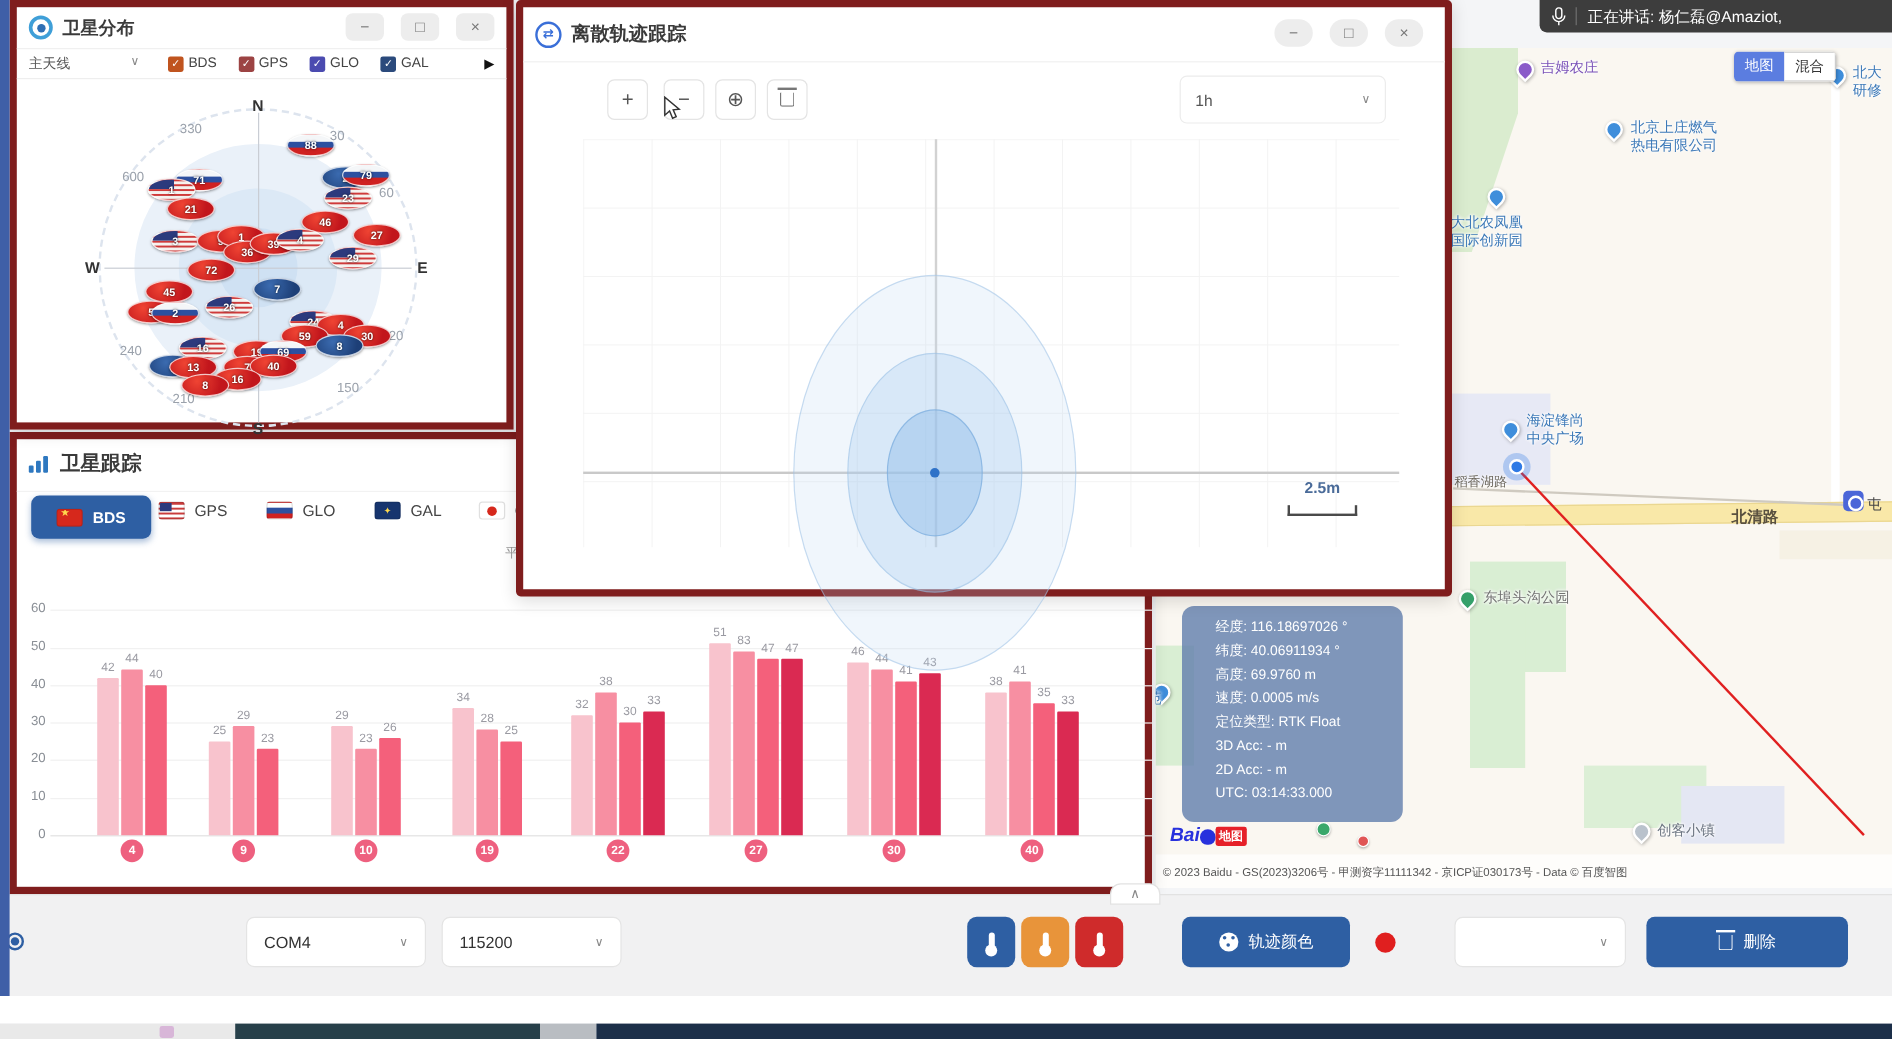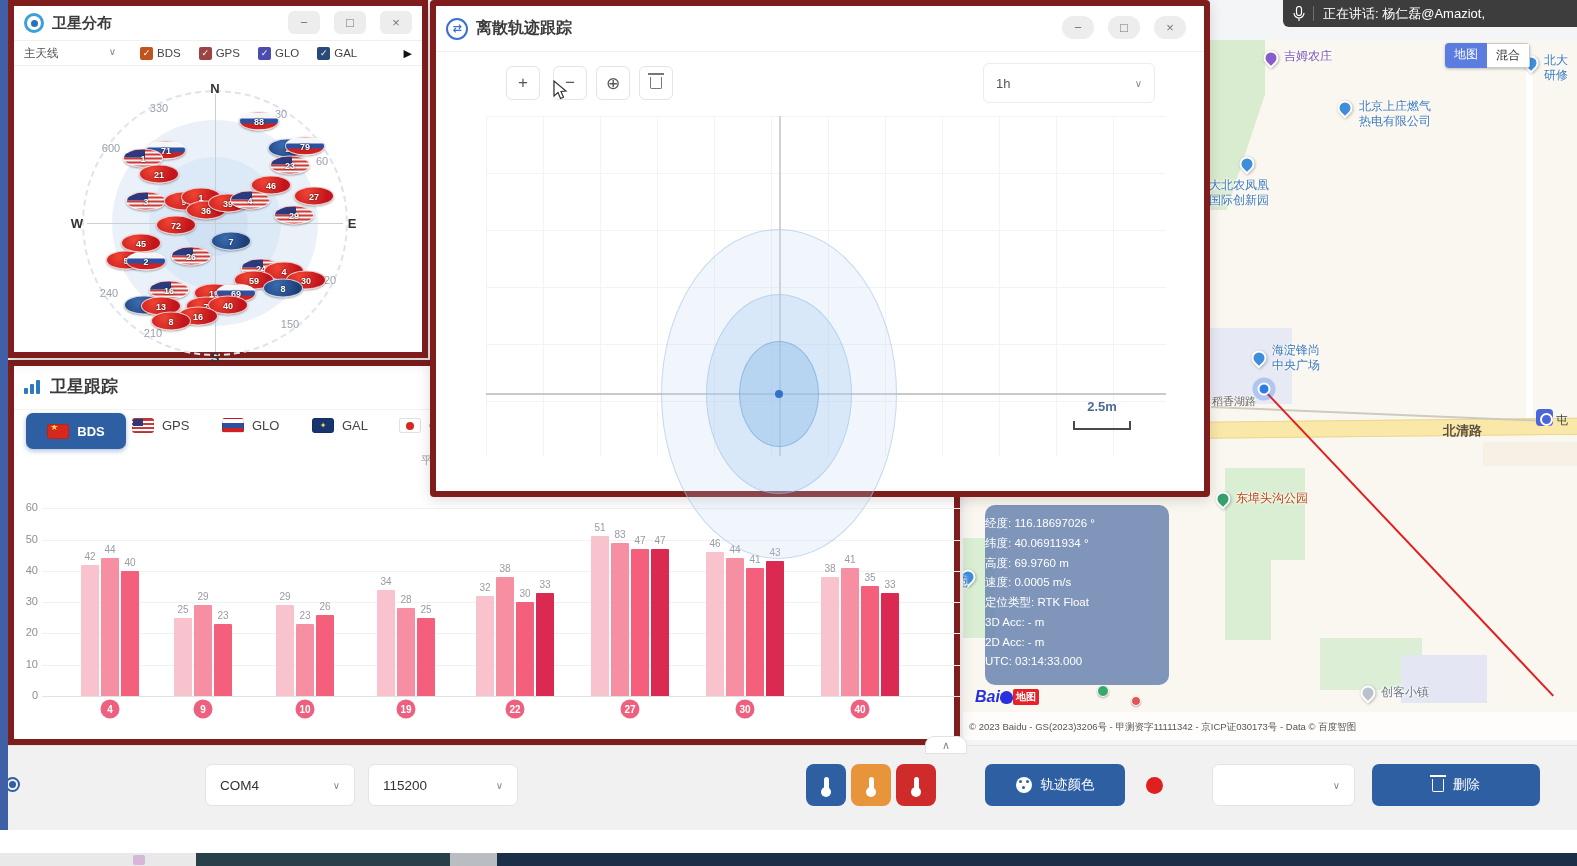--- a/index.html
+++ b/index.html
@@ -108,21 +108,21 @@
          border:2px solid #fff; box-shadow:0 1px 3px rgba(0,0,0,.3); transform:translate(-50%,-50%) rotate(-45deg); }
   .poi-label { position:absolute; font-size:12px; line-height:1.25; text-shadow:0 0 3px #fff,0 0 3px #fff,0 0 3px #fff; white-space:nowrap; }
   .pos-dot { position:absolute; left:301px; top:349px; width:13px; height:13px; border-radius:50%; background:#2f7ae5;
              border:2.5px solid #fff; box-shadow:0 0 0 5px rgba(47,122,229,.30); transform:translate(-50%,-50%); }
   .red-line { position:absolute; left:301px; top:349px; width:421px; height:2px; background:#e02020; transform-origin:0 50%; transform:rotate(46.6deg); }
   .map-toggle { position:absolute; left:482px; top:3px; display:flex; border-radius:4px; overflow:hidden;
                 box-shadow:0 1px 3px rgba(0,0,0,.25); font-size:12px; }
   .map-toggle .on  { background:#5b7de0; color:#fff; padding:3px 9px; cursor:pointer; }
   .map-toggle .off { background:#fff; color:#333; padding:3px 9px; border:1px solid #ccc; border-left:none; cursor:pointer; }
   #infoPanel { position:absolute; left:22px; top:465px; width:184px; height:180px; background:rgba(96,125,172,.80);
-               border-radius:10px; padding:9px 0; color:#fff; font-size:11.5px; line-height:1.72; z-index:6; }
+               border-radius:10px; padding:9px 28px; color:#fff; font-size:11.5px; line-height:1.72; z-index:6; }
   .baidu-logo { position:absolute; left:12px; top:648px; display:flex; align-items:center; gap:0; z-index:7; }
   .baidu-bai { font-size:16px; font-weight:bold; font-style:italic; color:#2831dd; }
   .baidu-paw { width:13px; height:13px; border-radius:50% 50% 45% 45%; background:#2831dd; }
   .baidu-box { background:#e62129; color:#fff; font-size:10px; font-weight:bold; padding:1px 3px; border-radius:2px; }
   .attribution { position:absolute; left:0; top:672px; width:614px; height:28px; background:rgba(255,255,255,.72);
                  font-size:9.5px; color:#555; padding:9px 0 0 6px; z-index:6; }
   .mini-marker { position:absolute; border-radius:50%; border:1.5px solid #fff; box-shadow:0 1px 2px rgba(0,0,0,.3); }
 
   
   #meetBar { position:absolute; left:1283px; top:0; width:294px; height:27px; background:#3d3d3d;
@@ -205,21 +205,21 @@
         <div class="poi-label" style="left: 246px; top: 138px; color: rgb(60, 121, 184);">
           <div>大北农凤凰</div>
           <div>国际创新园</div>
         </div>
         <div class="poi" style="left: 296px; top: 318px; background: rgb(63, 142, 219);"></div>
         <div class="poi-label" style="left: 309px; top: 303px; color: rgb(60, 121, 184);">
           <div>海淀锋尚</div>
           <div>中央广场</div>
         </div>
         <div class="poi" style="left: 260px; top: 459px; background: rgb(53, 160, 106);"></div>
-        <div class="poi-label" style="left: 273px; top: 451px; color: #c2410c;">
+        <div class="poi-label" style="left: 273px; top: 451px; color: #737373;">
           <div>东埠头沟公园</div>
         </div>
         <div class="poi" style="left: 405px; top: 653px; background: rgb(185, 194, 204);"></div>
         <div class="poi-label" style="left: 418px; top: 645px; color: rgb(107, 116, 128);">
           <div>创客小镇</div>
         </div>
         <div class="poi" style="left: 5px; top: 537px; background: rgb(63, 142, 219);"></div>
         <div class="poi-label" style="left: -7px; top: 535px; color: rgb(60, 121, 184);">
           <div>苑</div>
         </div>

